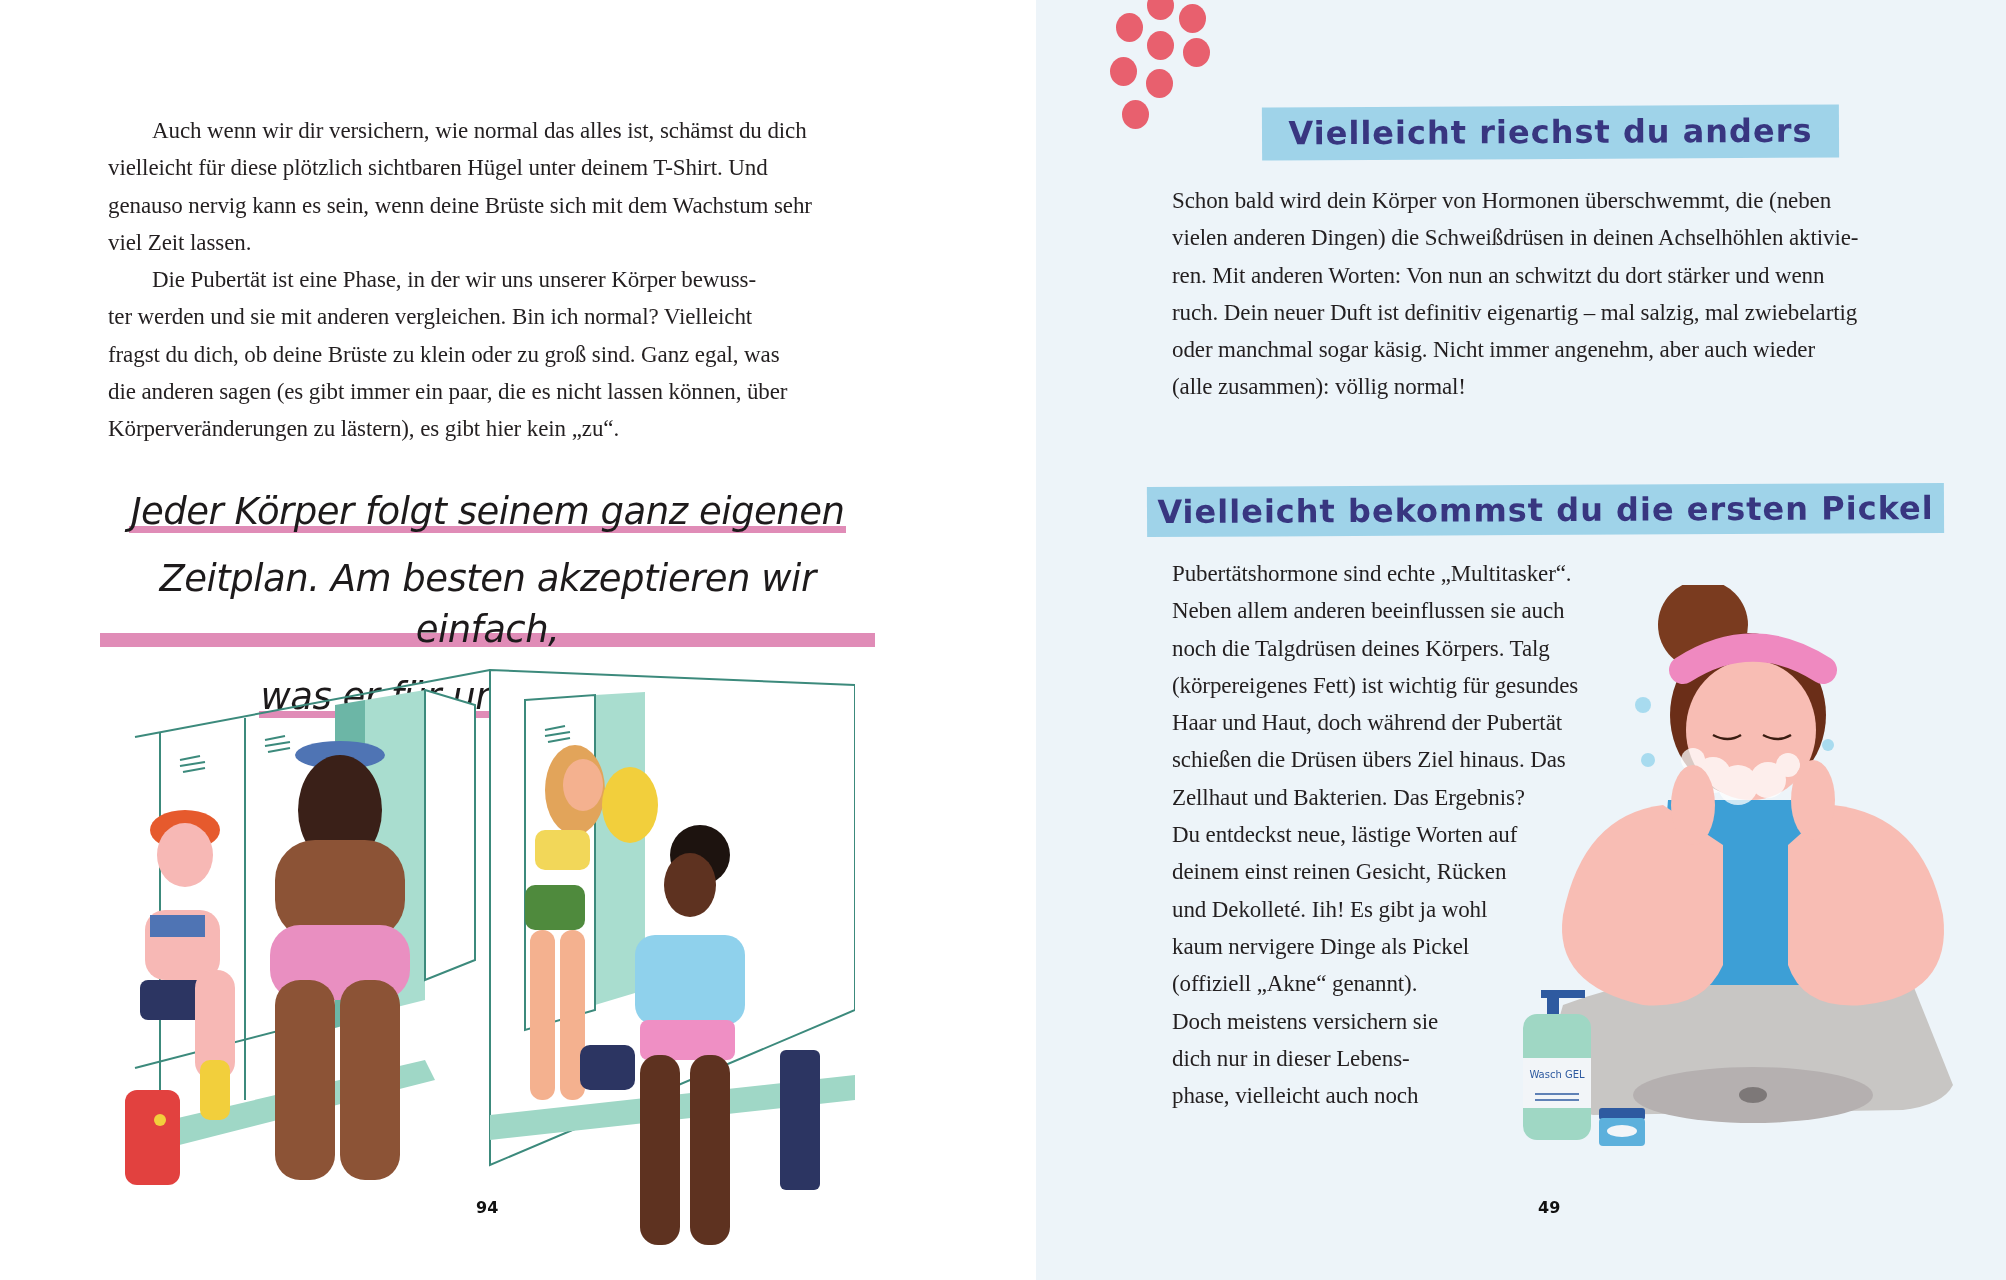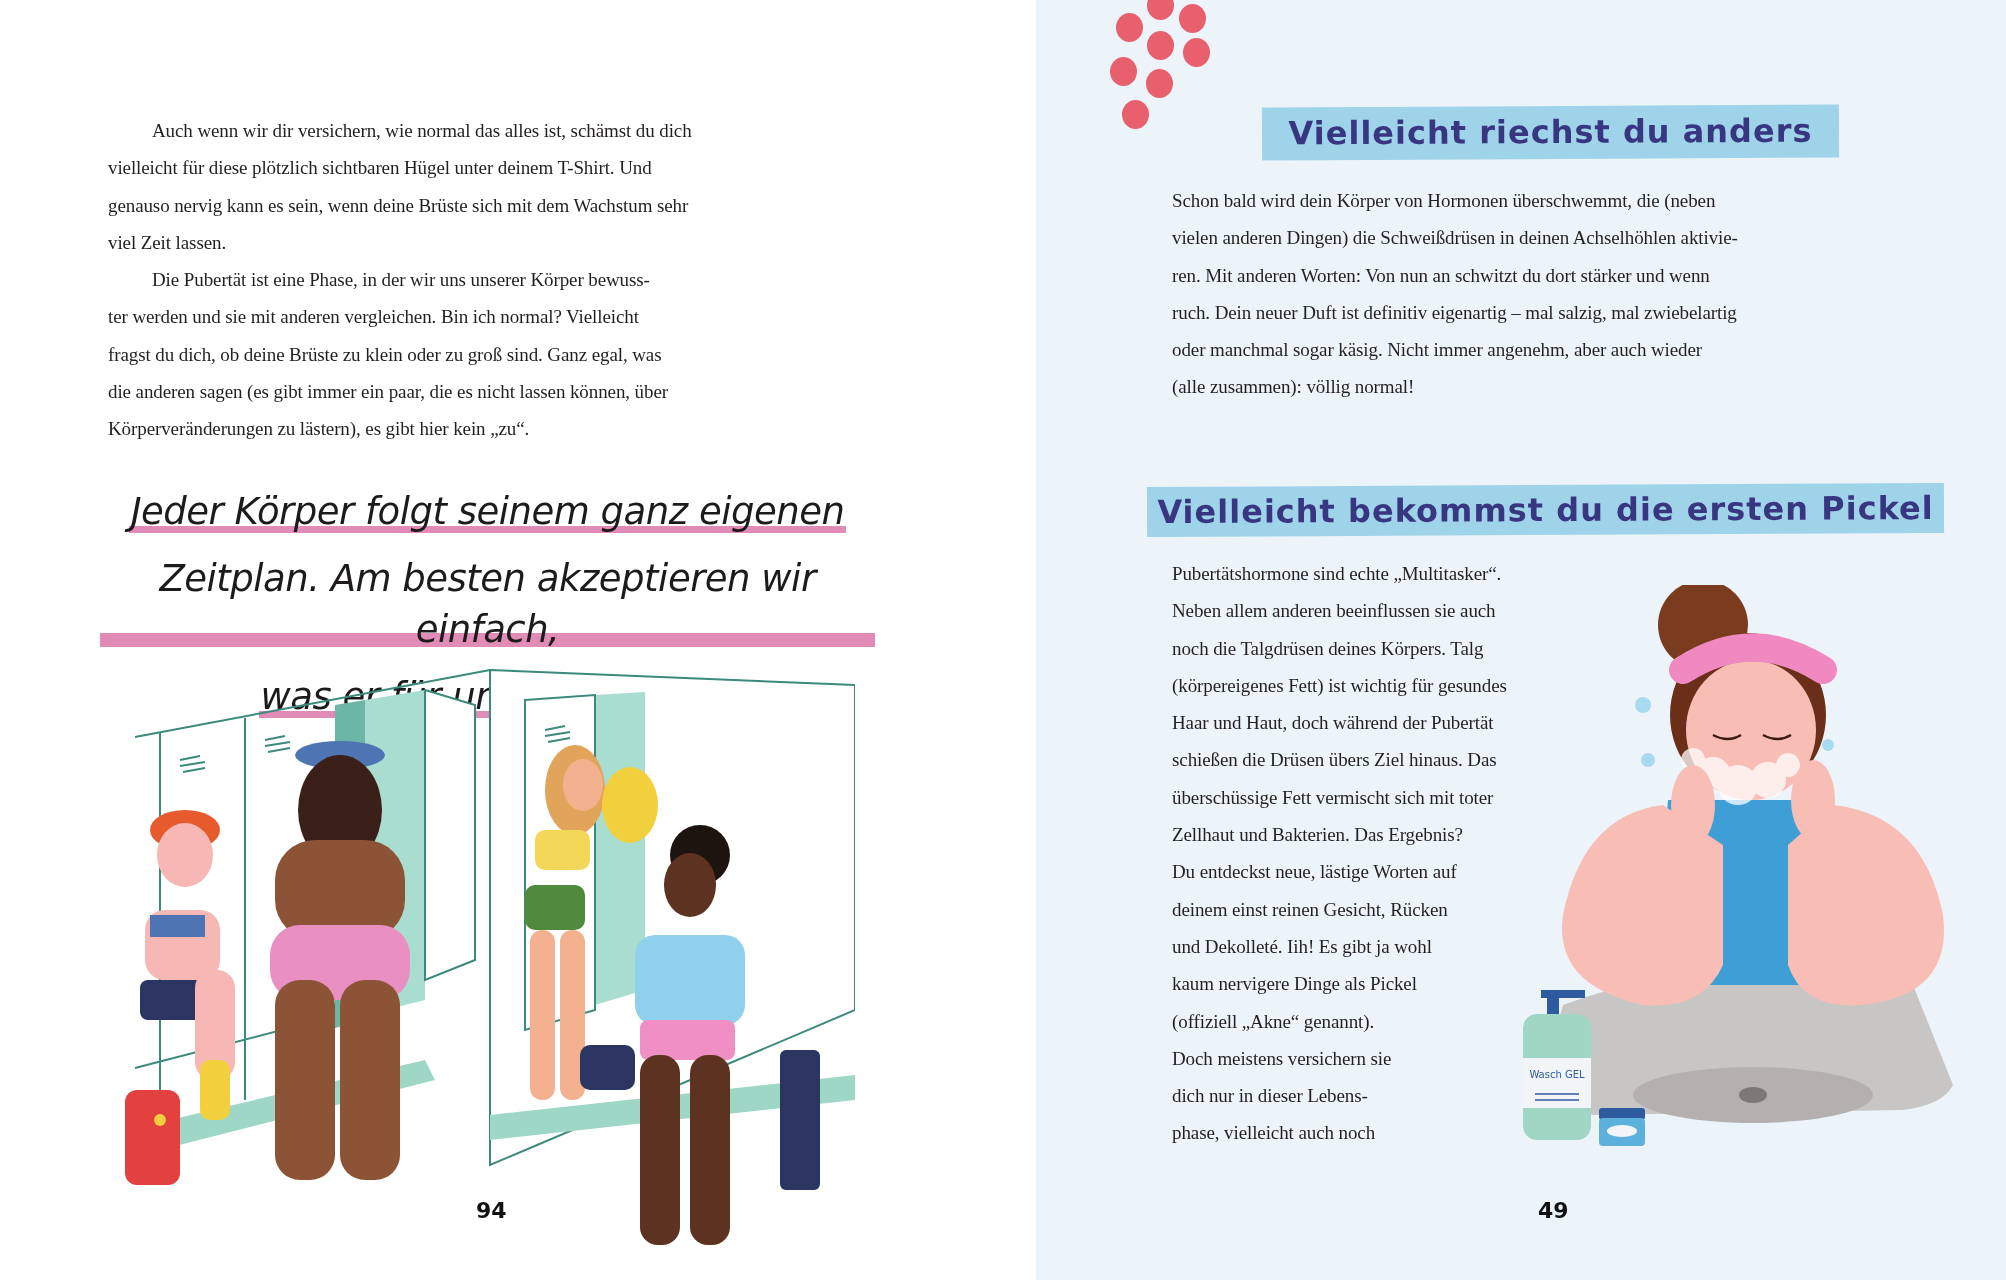--- a/index.html
+++ b/index.html
@@ -8,21 +8,21 @@
     background: #ffffff;
     font-family: "Liberation Serif", "DejaVu Serif", serif;
     color: #231f20;
   }
   .page { position: absolute; top: 0; height: 1280px; }
   .page-left { left: 0; width: 1003px; background: #ffffff; }
   .page-right { left: 1036px; width: 1003px; background: #edf4f9; }
 
   .body-text {
     position: absolute;
-    font-size: 19px;
+    font-size: 23px;
     line-height: 37.3px;
     letter-spacing: -0.1px;
     color: #231f20;
   }
   .body-text .line { display: block; white-space: nowrap; }
   .body-text .indent { padding-left: 44px; }
 
   .quote {
     position: absolute; left: 100px; top: 470px; width: 775px;
     text-align: center;
@@ -47,21 +47,21 @@
     text-align: center;
     white-space: nowrap;
     letter-spacing: 1px;
   }
   .h1 { left: 226px; top: 106px; width: 577px; height: 53px; line-height: 53px; font-size: 32px; transform: rotate(-0.3deg); }
   .h2 { left: 111px; top: 485px; width: 797px; height: 50px; line-height: 50px; font-size: 32px; transform: rotate(-0.3deg); }
 
   .page-number {
     position: absolute; top: 1198px;
     font-family: "DejaVu Sans", sans-serif; font-weight: bold;
-    font-size: 22px; color: #111;
+    font-size: 16px; color: #111;
   }
 
   .dot { position: absolute; width: 27px; height: 29px; border-radius: 50%; background: #e8606e; }
 
   .illustration { position: absolute; }
 </style>
 </head>
 <body>
 
 <div class="page page-left">
@@ -183,21 +183,20 @@
 
   <div class="heading-box h2">Vielleicht bekommst du die ersten Pickel</div>
 
   <div class="body-text" style="left:136px; top:555px;">
     <span class="line">Pubertätshormone sind echte „Multitasker“.</span>
     <span class="line">Neben allem anderen beeinflussen sie auch</span>
     <span class="line">noch die Talgdrüsen deines Körpers. Talg</span>
     <span class="line">(körpereigenes Fett) ist wichtig für gesundes</span>
     <span class="line">Haar und Haut, doch während der Pubertät</span>
     <span class="line">schießen die Drüsen übers Ziel hinaus. Das</span>
-    <span class="line">überschüssige Fett vermischt sich mit toter</span>
     <span class="line">Zellhaut und Bakterien. Das Ergebnis?</span>
     <span class="line">Du entdeckst neue, lästige Worten auf</span>
     <span class="line">deinem einst reinen Gesicht, Rücken</span>
     <span class="line">und Dekolleté. Iih! Es gibt ja wohl</span>
     <span class="line">kaum nervigere Dinge als Pickel</span>
     <span class="line">(offiziell „Akne“ genannt).</span>
     <span class="line">Doch meistens versichern sie</span>
     <span class="line">dich nur in dieser Lebens-</span>
     <span class="line">phase, vielleicht auch noch</span>
   </div>

